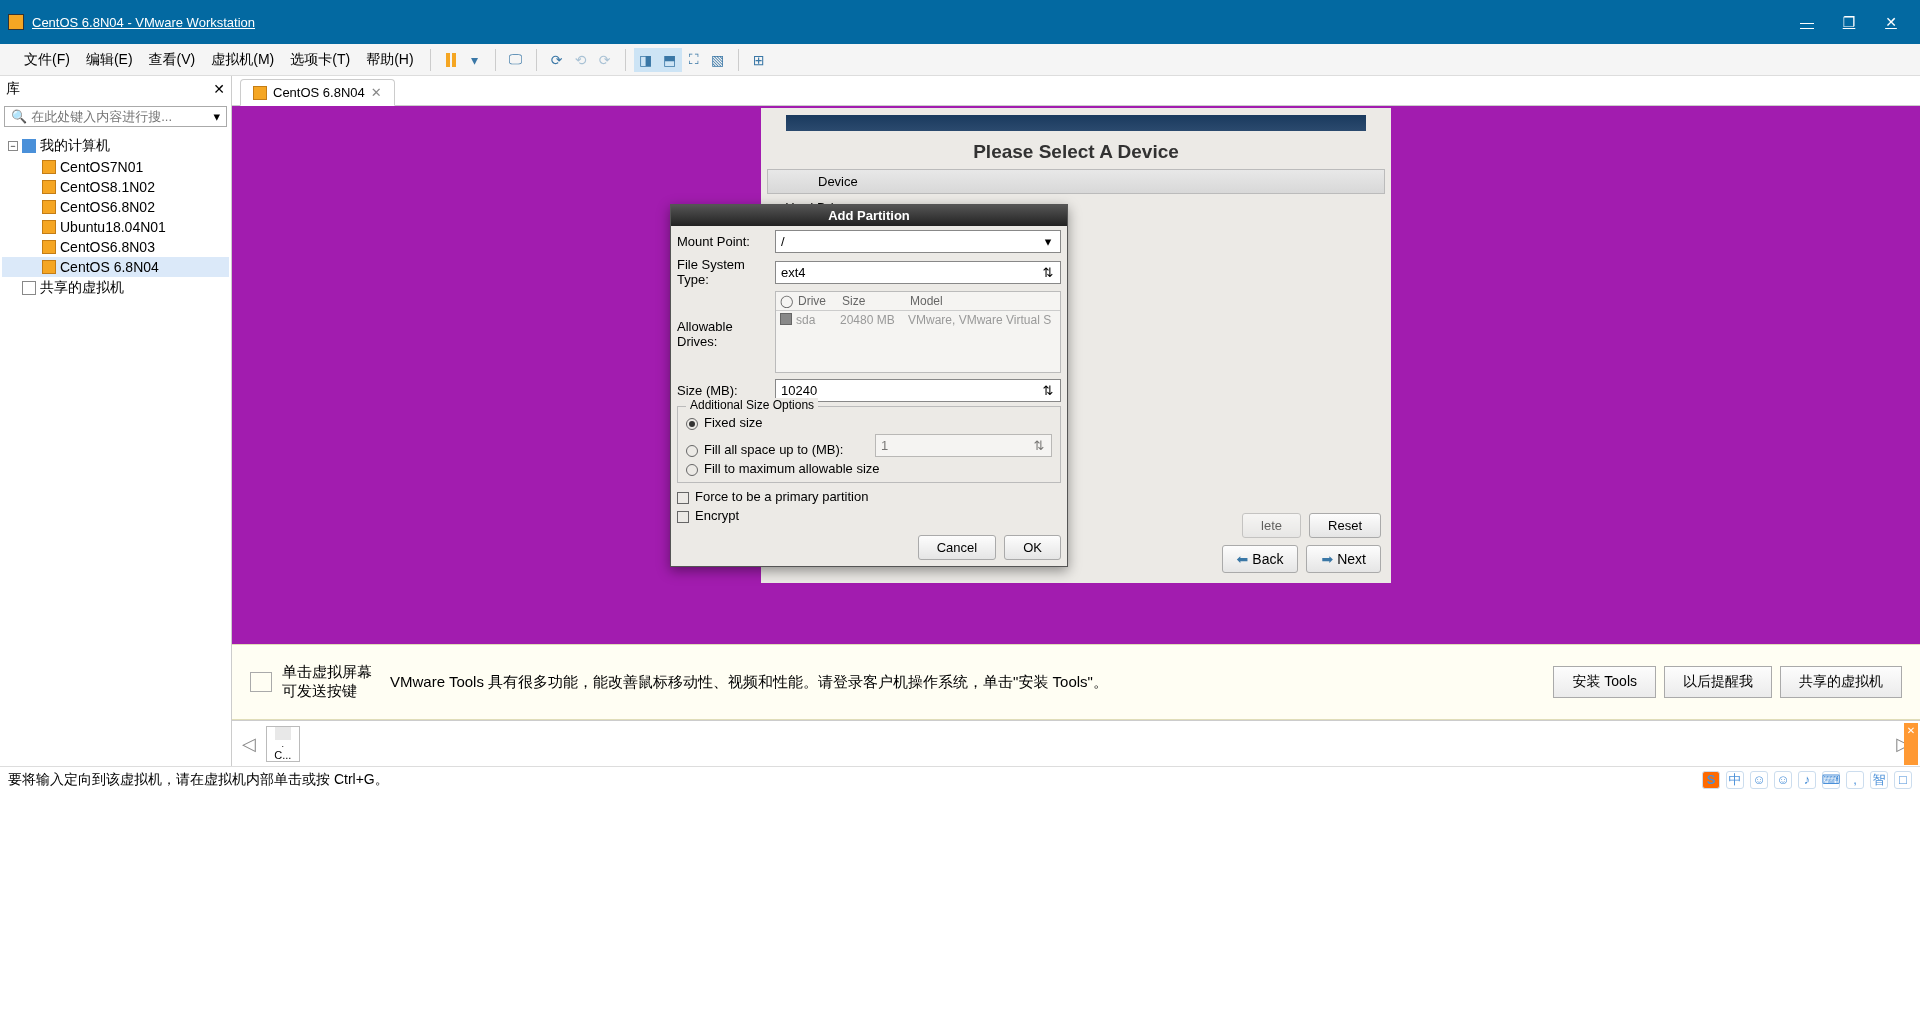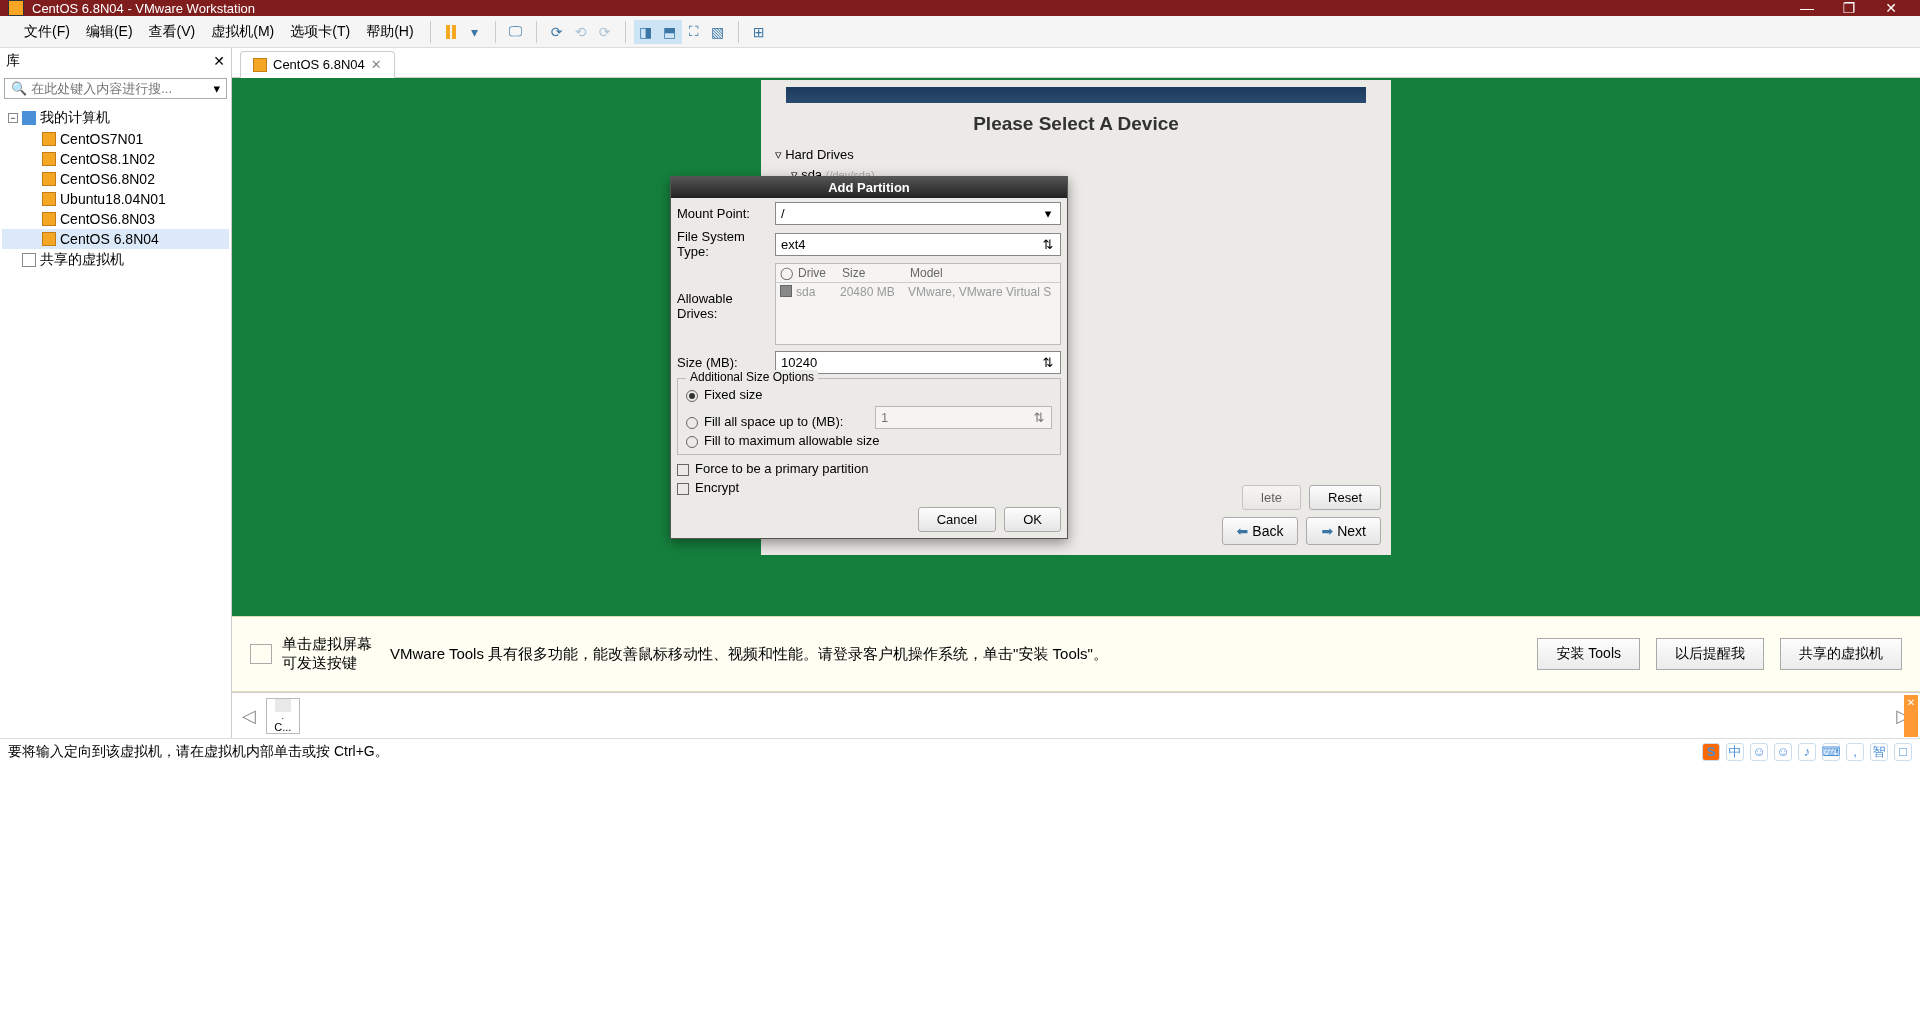--- a/index.html
+++ b/index.html
@@ -1,38 +1,38 @@
 <!DOCTYPE html>
 <html><head>
 <meta charset="utf-8">
 <style>
 * { box-sizing: border-box; margin: 0; padding: 0; font-family: "Microsoft YaHei", "Segoe UI", sans-serif; }
 body { width: 1920px; height: 1020px; background: #fff; overflow: hidden; font-size: 13px; }
-.titlebar { background: #7f1d1d; color: #fff; height: 16px; display: flex; align-items: center; padding: 0 8px; }
+.titlebar { background: #0369a1; color: #fff; height: 44px; display: flex; align-items: center; padding: 0 8px; text-decoration: underline; }
 .titlebar .icon { width: 16px; height: 16px; background: #f5a623; border: 1px solid #333; margin-right: 8px; }
 .titlebar .title { flex: 1; font-size: 13px; }
 .titlebar .btn { width: 42px; height: 28px; display: flex; align-items: center; justify-content: center; color: #fff; font-size: 14px; }
 .tbtn { width: 24px; height: 24px; display: flex; align-items: center; justify-content: center; color: #3a77a6; font-size: 14px; }
 .mainrow { display: flex; height: 690px; }
 .sidebar { width: 232px; border-right: 1px solid #ccc; display: flex; flex-direction: column; }
 .side-head { display: flex; align-items: center; justify-content: space-between; padding: 4px 6px; font-size: 14px; }
 .search { display: flex; align-items: center; border: 1px solid #aaa; margin: 4px; padding: 2px 6px; }
 .search input { border: none; flex: 1; font-size: 13px; outline: none; }
 .tree { padding: 4px 2px; font-size: 14px; }
 .tree .node { display: flex; align-items: center; padding: 2px 0 2px 6px; gap: 4px; }
 .tree .child { padding-left: 40px; }
 .tree .selected { background: #dbe9f9; }
 .vm-icon { width: 14px; height: 14px; background: #f5a623; border: 1px solid #c47d15; display: inline-block; }
 .pc-icon { width: 14px; height: 14px; background: #4a90d9; display: inline-block; }
 .share-icon { width: 14px; height: 14px; border: 1px solid #888; display: inline-block; }
 .box-icon { width: 10px; height: 10px; border: 1px solid #888; display: inline-flex; align-items: center; justify-content: center; font-size: 9px; line-height: 1; }
 .content { flex: 1; display: flex; flex-direction: column; background: #fff; }
 .tabs { height: 30px; display: flex; align-items: flex-end; padding-left: 8px; border-bottom: 1px solid #ccc; }
 .tab { border: 1px solid #ccc; border-bottom: 1px solid #fff; padding: 5px 12px; border-radius: 4px 4px 0 0; display: flex; align-items: center; gap: 6px; background: #fff; position: relative; top: 1px; }
-.guestarea { flex: 1; background: #15803d; display: flex; align-items: flex-start; justify-content: center; position: relative; }
+.guestarea { flex: 1; background: #a21caf; display: flex; align-items: flex-start; justify-content: center; position: relative; }
 .installer { width: 630px; height: 475px; background: #eceae6; margin-top: 2px; position: relative; }
 .inst-header { height: 16px; background: linear-gradient(#1a3a5e,#2b4a6e); margin: 7px 25px 10px 25px; }
 .inst-title { text-align: center; font-weight: bold; font-size: 19px; color: #323232; margin-bottom: 6px; }
 .dev-table { margin: 4px 6px 0 6px; }
 .dev-head { background: linear-gradient(#e8e8e8,#d8d8d8); border: 1px solid #bbb; padding: 4px 50px; font-size: 13px; }
 .dev-body { padding: 4px 8px; font-size: 13px; line-height: 1.5; }
 .inst-btns { position: absolute; right: 10px; top: 405px; display: flex; gap: 8px; }
 .gbtn { background: linear-gradient(#fdfdfd,#e5e5e5); border: 1px solid #aaa; border-radius: 3px; padding: 4px 18px; font-size: 13px; }
 .navbtns { position: absolute; right: 10px; bottom: 10px; display: flex; gap: 8px; }
 .navbtn { background: linear-gradient(#fdfdfd,#e5e5e5); border: 1px solid #aaa; border-radius: 3px; padding: 5px 14px; display: flex; align-items: center; gap: 4px; font-size: 14px; }
@@ -50,21 +50,21 @@
 .legend { position: absolute; top: -9px; left: 8px; background: #eceae6; padding: 0 4px; font-size: 12px; }
 .radio-row, .chk-row { display: flex; align-items: flex-end; gap: 6px; padding: 2px 0; font-size: 13px; }
 .rd { width: 12px; height: 12px; border: 1px solid #666; border-radius: 50%; display: inline-flex; align-items: center; justify-content: center; }
 .rd.sel::after { content:''; width: 6px; height: 6px; background: #333; border-radius: 50%; }
 .cb { width: 12px; height: 12px; border: 1px solid #666; display: inline-block; }
 .cb.chk { background: #888; }
 .dlg-btns { display: flex; justify-content: flex-end; gap: 8px; padding: 6px; }
 .hint { background: #fffef3; border-top: 1px solid #e0ddb8; border-bottom: 1px solid #e0ddb8; display: flex; align-items: center; padding: 18px 18px; gap: 18px; font-size: 15px; }
 .hint-left { display: flex; align-items: center; gap: 10px; }
 .hint-left .hi { width: 22px; height: 20px; border: 1px solid #aaa; }
-.hint-btns { margin-left: auto; display: flex; gap: 16px; }
+.hint-btns { margin-left: auto; display: flex; gap: 8px; }
 .hbtn { border: 1px solid #aaa; background: linear-gradient(#fdfdfd,#ebebeb); padding: 6px 18px; font-size: 14px; }
 .thumbs { height: 46px; border-top: 1px solid #ccc; display: flex; align-items: center; padding: 0 6px; position: relative; }
 .thumb { width: 34px; height: 36px; border: 1px solid #bbb; margin: 0 6px; display: flex; flex-direction: column; align-items: center; justify-content: flex-end; font-size: 11px; }
 .thumb .tp { width: 16px; height: 16px; background: #e8e8e8; }
 .arrow { color: #888; font-size: 18px; padding: 0 4px; }
 .status { padding: 4px 8px; font-size: 14px; border-top: 1px solid #ddd; height: 26px; display:flex; justify-content: space-between; align-items: center; }
 .tray { display: flex; gap: 6px; align-items: center; }
 .tray span { width: 18px; height: 18px; display: inline-flex; align-items: center; justify-content: center; font-size: 13px; color: #4a90d9; border: 1px solid #cde; border-radius: 3px; }
 .sg { width: 20px; height: 20px; background: #ff6a00; color: #fff; display: inline-flex; align-items: center; justify-content: center; font-weight: bold; border-radius: 3px; }
 .toolbar-merged { display: flex; align-items: center; height: 32px; background: #f5f5f5; border-bottom: 1px solid #ddd; padding: 0 16px; }
@@ -170,20 +170,21 @@
         <span>CentOS 6.8N04</span>
         <span style="color:#888;">✕</span>
       </div>
     </div>
 
     <div class="guestarea">
       <div class="installer">
         <div class="inst-header"></div>
         <div class="inst-title">Please Select A Device</div>
         <div class="dev-table">
+          <div class="dev-head">Device</div>
           <div class="dev-body">
             <div>▿ <span>Hard Drives</span></div>
             <div style="padding-left:16px;">▿ <span>sda</span> <span style="color:#aaa;font-size:11px;">(/dev/sda)</span></div>
             <div style="padding-left:44px;">sda1</div>
             <div style="padding-left:44px;">sda2</div>
             <div style="padding-left:44px;">Free</div>
           </div>
         </div>
         <div class="inst-btns">
           <span class="gbtn" style="opacity:.6">lete</span>

